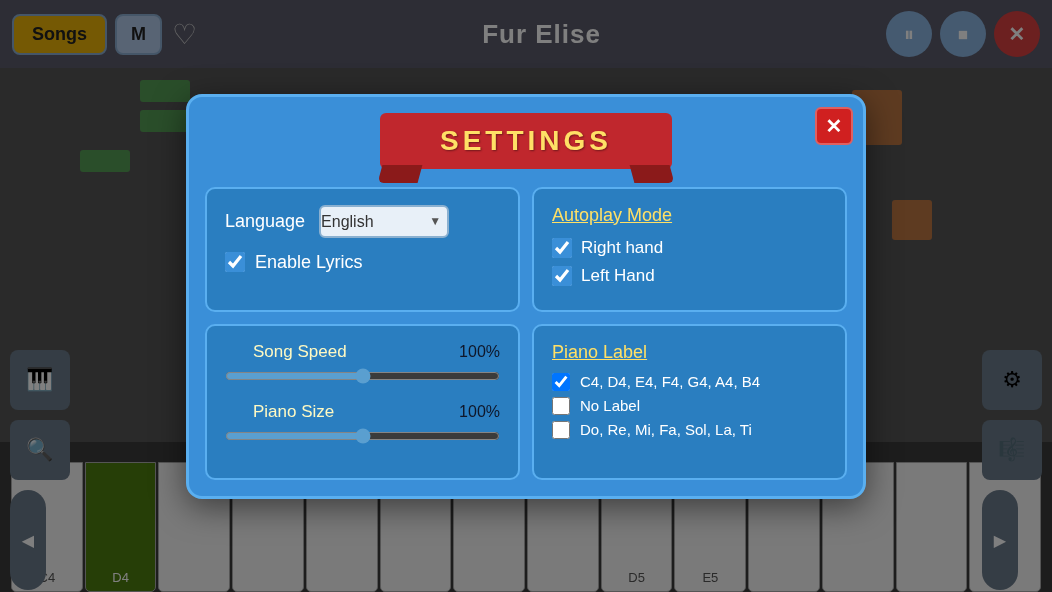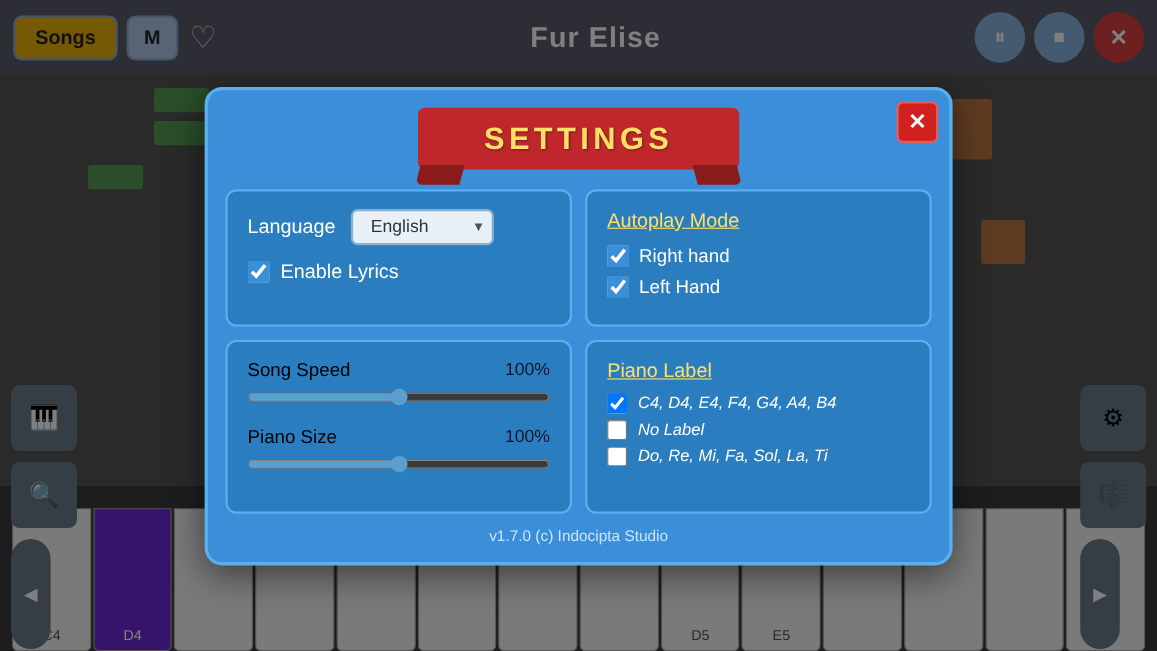--- a/index.html
+++ b/index.html
@@ -253,21 +253,21 @@
       margin-bottom: 14px;
     }
     .lang-label {
       font-size: 18px;
       color: #fff;
     }
     .lang-select {
       background: #e8f0f8;
       border: 2px solid #8ab0d0;
       border-radius: 6px;
-      padding: 6px 16px;
+      padding: 6px 0;
       font-size: 16px;
       color: #333;
       min-width: 130px;
       cursor: pointer;
       appearance: none;
       -webkit-appearance: none;
       padding-right: 28px;
       position: relative;
     }
     .select-wrap {
@@ -330,21 +330,22 @@
       margin-bottom: 14px;
     }
     .slider-label-row {
       display: flex;
       align-items: center;
       justify-content: space-between;
       margin-bottom: 6px;
     }
     .slider-label {
       font-size: 17px;
-      color: #000000;
+      color: #fef9c3;
+      margin-left: 28px;
     }
     .slider-value {
       font-size: 16px;
       color: #0f172a;
     }
     input[type="range"] {
       width: 100%;
       accent-color: #5a9fd0;
       cursor: pointer;
     }
@@ -364,21 +365,20 @@
     }
     .radio-item input[type="checkbox"] {
       width: 18px;
       height: 18px;
       cursor: pointer;
     }
     .radio-item label {
       font-size: 15px;
       color: #fff;
       cursor: pointer;
-      font-style: italic;
     }
 
     
     .dialog-footer {
       text-align: center;
       margin-top: 12px;
       font-size: 14px;
       color: #cce4ff;
     }
   </style>
@@ -422,21 +422,21 @@
 <div style="position:absolute;right:10px;top:350px;z-index:1;display:flex;flex-direction:column;gap:10px;">
   <div class="side-btn">⚙</div>
   <div class="side-btn">🎼</div>
   <div class="side-scroll-btn">▶</div>
 </div>
 
 <div class="piano-keys-area">
   <div class="white-key">
       <span>C4</span>
     </div>
-  <div class="white-key" style="background:#6d28d9;">
+  <div class="white-key" style="background:#4d7c0f;">
       <span style="color:#fff;">D4</span>
     </div>
   <div class="white-key">
       <span></span>
     </div>
   <div class="white-key">
       <span></span>
     </div>
   <div class="white-key">
       <span></span>
@@ -545,18 +545,15 @@
           <label for="lbl-none">No Label</label>
         </div>
         <div class="radio-item">
           <input type="checkbox" id="lbl-ti" style="">
           <label for="lbl-ti">Do, Re, Mi, Fa, Sol, La, Ti</label>
         </div>
       </div>
 
     </div>
 
-    <div class="dialog-footer">
-      <span>v1.7.0 (c) Indocipta Studio</span>
-    </div>
 
   </div>
 </div>
 
 </body></html>

